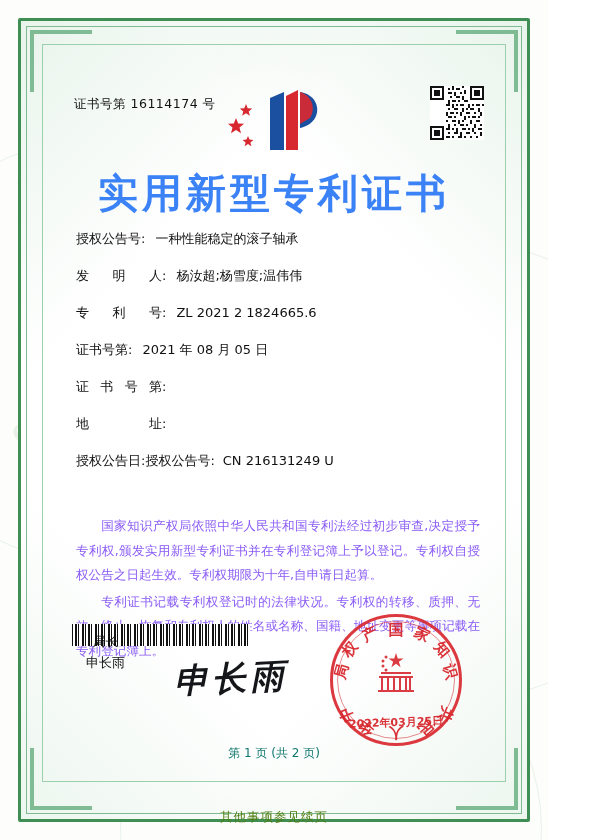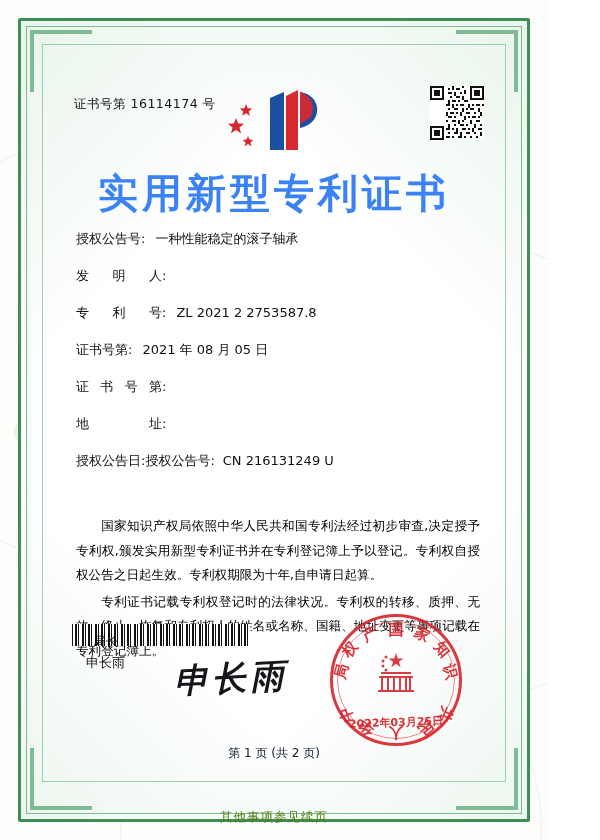--- a/index.html
+++ b/index.html
@@ -168,21 +168,21 @@
     white-space: nowrap;
   }
 
   .paragraphs {
     position: absolute;
     left: 34px;
     right: 26px;
     top: 470px;
     font-size: 12.6px;
     line-height: 1.95;
-    color: #000000;
+    color: #8b5cf6;
     text-align: justify;
   }
   .paragraphs p {
     margin: 0 0 2px 0;
     text-indent: 2em;
   }
 
   .barcode {
     position: absolute;
     left: 30px;
@@ -271,21 +271,21 @@
     opacity: 0.95;
   }
 
   .page-no {
     position: absolute;
     left: 0;
     right: 0;
     bottom: 20px;
     text-align: center;
     font-size: 12px;
-    color: #0f172a;
+    color: #0f766e;
   }
 
   .footer-note {
     position: absolute;
     left: 0;
     right: 0;
     bottom: 14px;
     text-align: center;
     font-size: 12.5px;
     color: #4d7c0f;
@@ -433,25 +433,26 @@
     <div class="title">实用新型专利证书</div>
 
     <div class="fields">
       <div class="field-row">
         <span class="field-label">授权公告号:</span>
         <span class="field-value">一种性能稳定的滚子轴承</span>
       </div>
       <div class="field-row">
         <span class="field-label spread">发明人</span>
         <span>:</span>
+        <span class="field-value">杨汝超;杨雪度;温伟伟</span>
       </div>
       <div class="field-row">
         <span class="field-label spread">专利号</span>
         <span>:</span>
-        <span class="field-value">ZL 2021 2 2753587.8</span>
+        <span class="field-value">ZL 2021 2 1824665.6</span>
       </div>
       <div class="field-row">
         <span class="field-label">证书号第:</span>
         <span class="field-value">2021 年 08 月 05 日</span>
       </div>
       <div class="field-row">
         <span class="field-label spread">证书号第</span>
         <span>:</span>
       </div>
       <div class="field-row">

